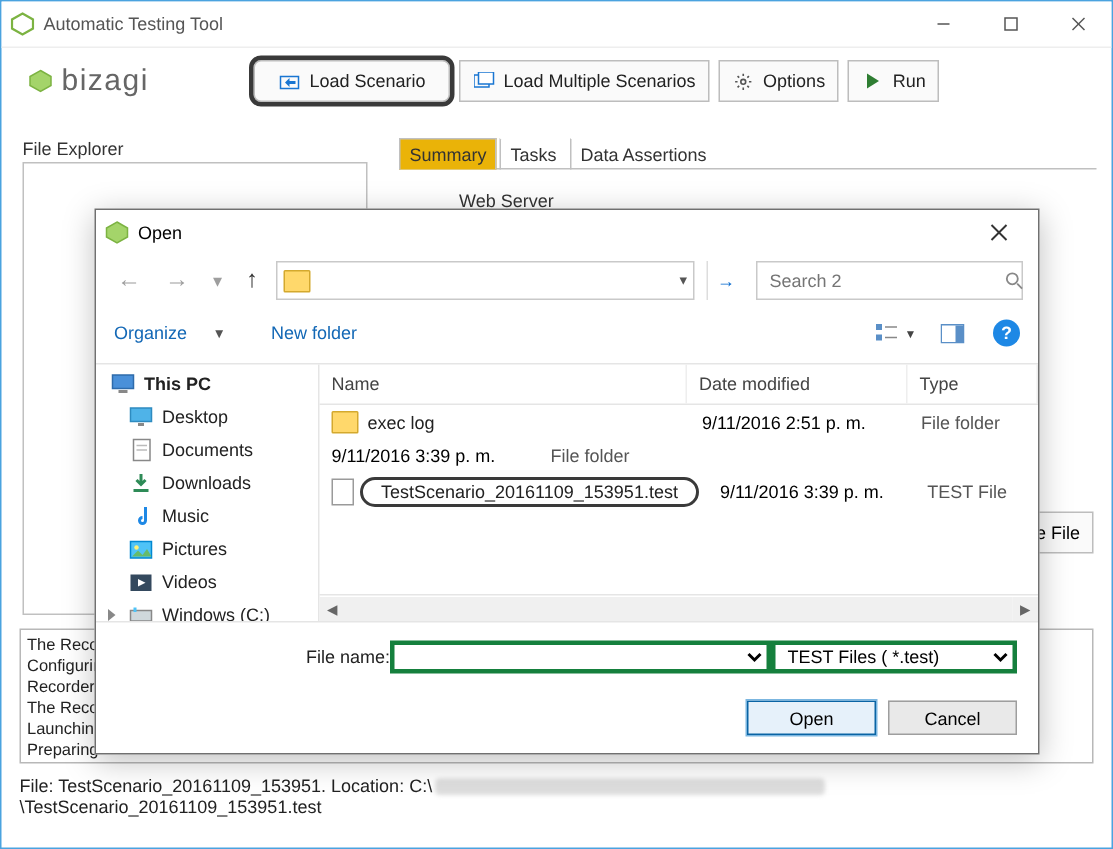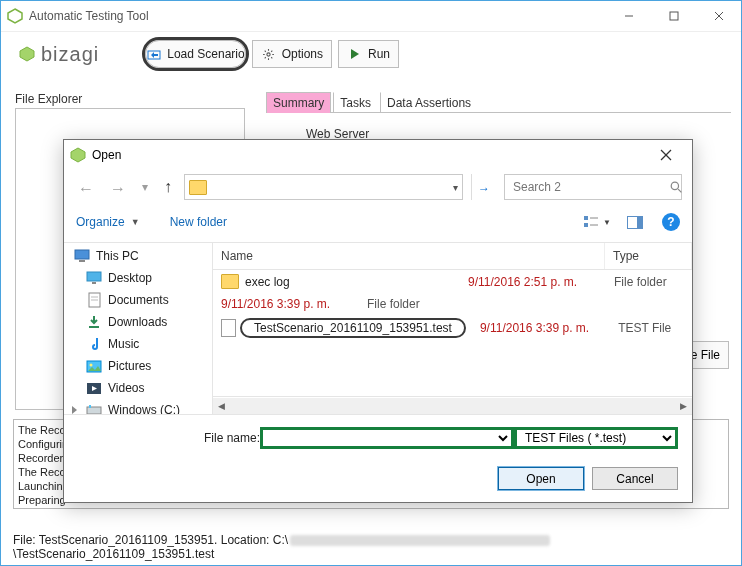--- a/index.html
+++ b/index.html
@@ -2,70 +2,70 @@
 <html><head>
 <meta charset="utf-8">
 <style>
 html,body{margin:0;padding:0;font-family:"Segoe UI",Tahoma,sans-serif;font-size:12px;color:#222;background:#fff}
 .app-window{width:742px;height:566px;border:1px solid #4aa3df;box-sizing:border-box;position:relative;background:#fff;overflow:hidden}
 .titlebar{height:30px;background:#fff;display:flex;align-items:center;border-bottom:1px solid #eee}
 .titlebar .tb-icon{width:16px;height:16px;margin:0 6px;display:inline-flex;align-items:center;justify-content:center}
 .titlebar .title{flex:1;font-size:12px;color:#555}
 .titlebar .winbtn{width:45px;height:29px;display:flex;align-items:center;justify-content:center;color:#666}
 .toolbar{display:flex;align-items:center;gap:6px;padding:8px 10px 24px 18px}
-.brand{display:flex;align-items:center;gap:6px;margin-right:40px}
+.brand{display:flex;align-items:center;gap:6px;margin-right:64px}
 .brand-text{font-size:20px;letter-spacing:1px;color:#666;font-weight:400}
 .tb-btn{border:1px solid #bdbdbd;background:#fafafa;padding:5px 8px;font-size:12px;display:flex;align-items:center;gap:5px;cursor:pointer;color:#222}
-.tb-btn.highlight{outline:3px solid #3a3a3a;outline-offset:0;border-radius:20px;padding:5px 0}
+.tb-btn.highlight{outline:3px solid #3a3a3a;outline-offset:0;border-radius:5px;padding:5px 15px}
 .content{position:relative;padding:0 10px}
 .file-explorer{position:absolute;left:14px;top:0;width:230px}
 .file-explorer .lbl{font-size:12px;color:#333;margin-bottom:2px}
 .file-explorer .panel{height:300px;border:1px solid #c0c0c0;background:#fff}
 .tabs{margin-left:255px;display:flex;gap:2px}
 .tab{padding:3px 6px;font-size:12px;border:1px solid transparent;border-bottom:none;color:#333}
-.tab.active{border-color:#c0c0c0;background:#f9a8d4}
+.tab.active{border-color:#c0c0c0;background:#eab308}
 .tabline{border-top:1px solid #c0c0c0;margin-left:255px;margin-top:-1px}
 .webserver{margin-left:295px;margin-top:14px;font-size:12px;color:#333}
 .log-area{position:absolute;left:12px;right:12px;top:418px;border:1px solid #b8b8b8;padding:3px 4px;background:#fff;font-size:11px;line-height:14px;color:#222;height:82px;overflow:hidden}
-.status-bar{position:absolute;left:12px;bottom:4px;font-size:12px;color:#222}
+.status-bar{position:absolute;left:12px;bottom:20px;font-size:12px;color:#222}
 .blur{display:inline-block;width:260px;height:11px;background:#ddd;border-radius:3px;filter:blur(1.5px);vertical-align:middle;margin:0 2px}
 .save-btn{position:absolute;right:12px;top:340px;border:1px solid #bdbdbd;background:#fafafa;padding:6px 8px;font-size:12px}
 
 .dialog{position:absolute;left:62px;top:138px;width:628px;height:362px;background:#fff;border:1px solid #707070;box-shadow:0 4px 20px rgba(0,0,0,.25);display:flex;flex-direction:column}
 .dlg-titlebar{height:30px;display:flex;align-items:center;padding:0 6px}
 .dlg-titlebar .title{flex:1;font-size:12px;color:#000}
 .dlg-close{width:40px;height:28px;display:flex;align-items:center;justify-content:center;color:#333}
 .dlg-nav{display:flex;align-items:center;gap:8px;padding:4px 10px}
 .nav-arrow{color:#9e9e9e;font-size:16px;padding:2px 4px}
 .nav-arrow.active{color:#333}
 .path-box{flex:1;height:24px;border:1px solid #c9c9c9;background:#fff;display:flex;align-items:center;padding:0 4px;gap:4px}
 .go-btn{width:24px;height:26px;display:flex;align-items:center;justify-content:center;color:#0066cc;border-left:1px solid #ddd}
 .search-box{width:164px;height:24px;border:1px solid #c9c9c9;background:#fff;display:flex;align-items:center;padding:0 6px;color:#777}
 .search-box input{border:none;outline:none;flex:1;font-size:12px;color:#777}
 .dlg-toolbar{display:flex;align-items:center;padding:6px 12px 8px 12px;border-bottom:1px solid #e5e5e5}
-.link-btn{color:#1368b6;font-size:12px;cursor:pointer;display:flex;align-items:center;gap:6px}
+.link-btn{color:#1368b6;font-size:12px;cursor:pointer;display:flex;align-items:center;gap:17px}
 .spacer{flex:1}
 .view-btn{width:32px;height:22px;border:1px solid transparent;display:flex;align-items:center;justify-content:center;margin-left:4px;color:#444}
 .help-badge{width:18px;height:18px;border-radius:50%;background:#1e88e5;color:#fff;display:flex;align-items:center;justify-content:center;font-weight:bold;font-size:12px;margin-left:10px}
 .dlg-body{flex:1;display:flex;border-bottom:1px solid #e5e5e5;min-height:0}
 .tree{width:148px;border-right:1px solid #e5e5e5;overflow:hidden;padding-top:2px}
 .tree-item{display:flex;align-items:center;gap:6px;padding:3px 6px 3px 22px;font-size:12px;color:#222;cursor:default}
-.tree-item.root{padding-left:10px;font-weight:400}
+.tree-item.root{padding-left:10px;font-weight:700}
 .tree-item.expand::before{content:"";width:0;height:0;border-top:4px solid transparent;border-bottom:4px solid transparent;border-left:5px solid #888;margin-left:-14px;margin-right:3px}
 .list{flex:1;display:flex;flex-direction:column;min-width:0}
 .list-header{display:flex;border-bottom:1px solid #e5e5e5;font-size:12px;color:#444}
 .list-header div{padding:6px 8px;border-right:1px solid #eee}
 .col-name{flex:1}
 .col-date{width:130px}
 .col-type{width:70px}
 .list-rows{flex:1;overflow:auto}
 .row{display:flex;align-items:center;font-size:12px;color:#222;padding:2px 0}
 .row .cell{padding:2px 8px;display:flex;align-items:center;gap:6px}
 .row .col-name{flex:1}
-.row .col-date{width:130px;color:#b91c1c}
+.row .col-date{width:130px;color:#000000}
 .row .col-type{width:70px;color:#555}
 .row.highlight .col-name span.fn{outline:2.5px solid #3a3a3a;border-radius:16px;padding:1px 12px}
 .folder-ico{width:16px;height:13px;background:#ffd86b;border:1px solid #d4a92e;border-radius:1px}
 .file-ico{width:13px;height:16px;background:#fff;border:1px solid #9a9a9a}
 .hscroll{height:17px;border-top:1px solid #e5e5e5;display:flex;align-items:center}
 .hscroll .track{flex:1;background:#f0f0f0;height:16px;position:relative}
 .hscroll .sbtn{width:17px;height:16px;background:#f0f0f0;display:flex;align-items:center;justify-content:center;color:#666;font-size:9px}
 .dlg-footer{padding:12px 14px;display:flex;align-items:center;}
 .dlg-footer label{font-size:12px;color:#222;white-space:nowrap}
 .combo{height:22px;border:3px solid #15803d;background:#fff;font-size:12px;padding:0 4px}
@@ -120,20 +120,29 @@
       <span class="ico">
           <svg width="14" height="12">
             <rect x="1" y="3" width="12" height="8" fill="none" stroke="#1976d2"></rect>
             <path d="M4 7 L7 4 L7 6 L11 6 L11 8 L7 8 L7 10 Z" fill="#1976d2"></path>
           </svg>
         </span>
       <span>Load Scenario</span>
     </button>
     <button class="tb-btn">
       <span class="ico">
+          <svg width="14" height="12">
+            <rect x="0" y="2" width="10" height="8" fill="none" stroke="#1976d2"></rect>
+            <rect x="3" y="0" width="10" height="8" fill="#fff" stroke="#1976d2"></rect>
+          </svg>
+        </span>
+      <span>Load Multiple Scenarios</span>
+    </button>
+    <button class="tb-btn">
+      <span class="ico">
           <svg width="13" height="13" viewBox="0 0 24 24">
             <circle cx="12" cy="12" r="3" fill="none" stroke="#555" stroke-width="2"></circle>
             <path d="M12 2v3M12 19v3M2 12h3M19 12h3M5 5l2 2M17 17l2 2M19 5l-2 2M7 17l-2 2" stroke="#555" stroke-width="2"></path>
           </svg>
         </span>
       <span>Options</span>
     </button>
     <button class="tb-btn">
       <span class="ico">
           <svg width="10" height="12">
@@ -311,20 +320,21 @@
                 <rect x="3" y="1" width="2" height="3" fill="#4fc3f7"></rect>
               </svg>
             </span>
             <span>Windows (C:)</span>
           </div>
       </div>
 
       <div class="list">
         <div class="list-header">
           <div class="col-name">Name</div>
+          <div class="col-date">Date modified</div>
           <div class="col-type">Type</div>
         </div>
         <div class="list-rows">
           <div class="row">
             <div class="cell col-name">
                 <span class="folder-ico"></span>
                 <span class="fn">exec log</span>
               </div>
             <div class="cell col-date">9/11/2016 2:51 p. m.</div>
             <div class="cell col-type">File folder</div>

